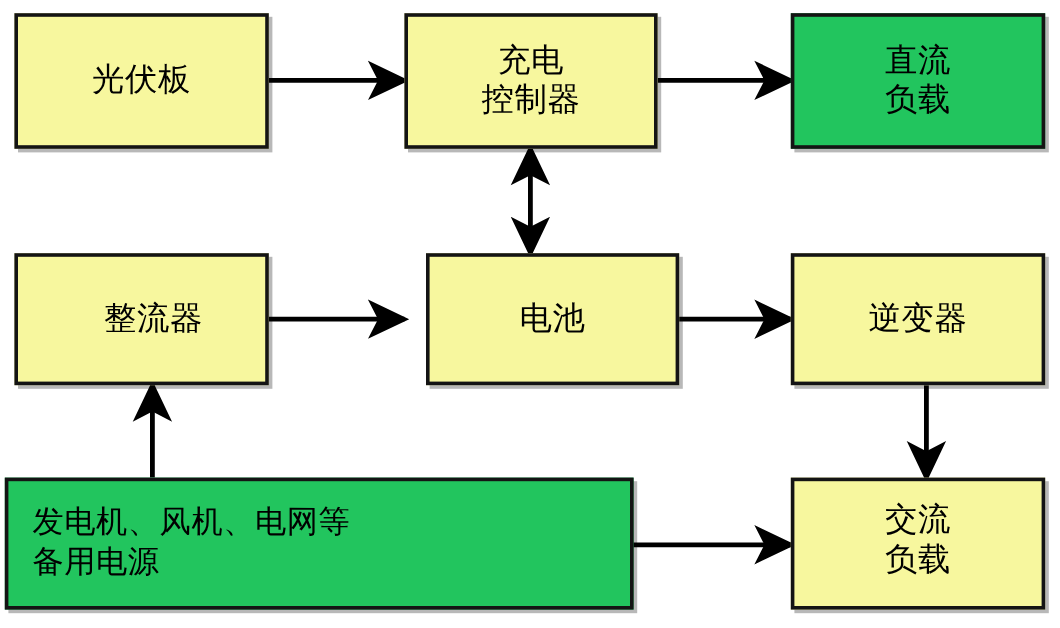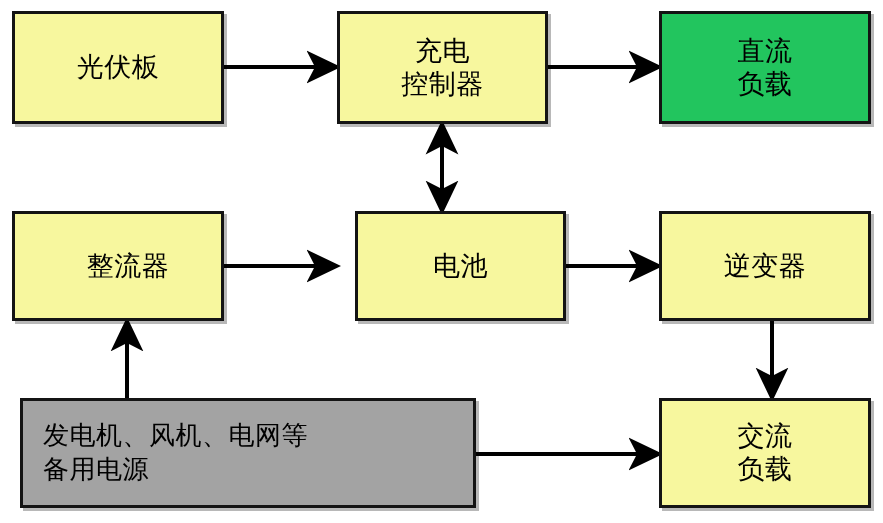--- a/index.html
+++ b/index.html
@@ -94,23 +94,23 @@
       </div>
       <div class="node" style="left: 12px; top: 211px; width: 212px; height: 110px; background: rgb(247, 247, 158); border-color: rgb(20, 20, 20); padding-left: 20px;">
         <div class="node-label">整流器</div>
       </div>
       <div class="node" style="left: 337px; top: 211px; width: 211px; height: 110px; background: rgb(247, 247, 158); border-color: rgb(20, 20, 20); margin-left: 18px;">
         <div class="node-label">电池</div>
       </div>
       <div class="node" style="left: 659px; top: 211px; width: 212px; height: 110px; background: rgb(247, 247, 158); border-color: rgb(20, 20, 20);">
         <div class="node-label">逆变器</div>
       </div>
-      <div class="node align-left" style="left: 20px; top: 398px; width: 456px; height: 110px; background: #a3a3a3; border-color: rgb(20, 20, 20);">
+      <div class="node align-left" style="left: 4px; top: 398px; width: 524px; height: 110px; background: #22c55e; border-color: rgb(20, 20, 20);">
         <div class="node-label">发电机、风机、电网等
 备用电源</div>
       </div>
-      <div class="node" style="left: 659px; top: 398px; width: 212px; height: 110px; background: rgb(247, 247, 158); border-color: rgb(20, 20, 20);">
+      <div class="node" style="left: 659px; top: 398px; width: 212px; height: 110px; background: rgb(247, 247, 158); border-color: rgb(20, 20, 20); font-family: Liberation Mono, monospace;">
         <div class="node-label">交流
 负载</div>
       </div>
     </div>
 
 </div>
 
 </body></html>

